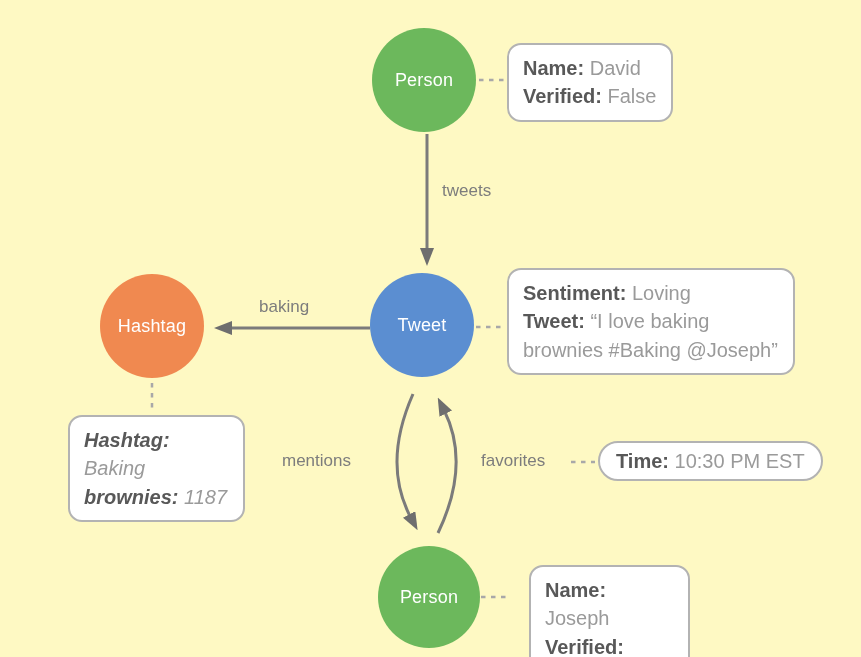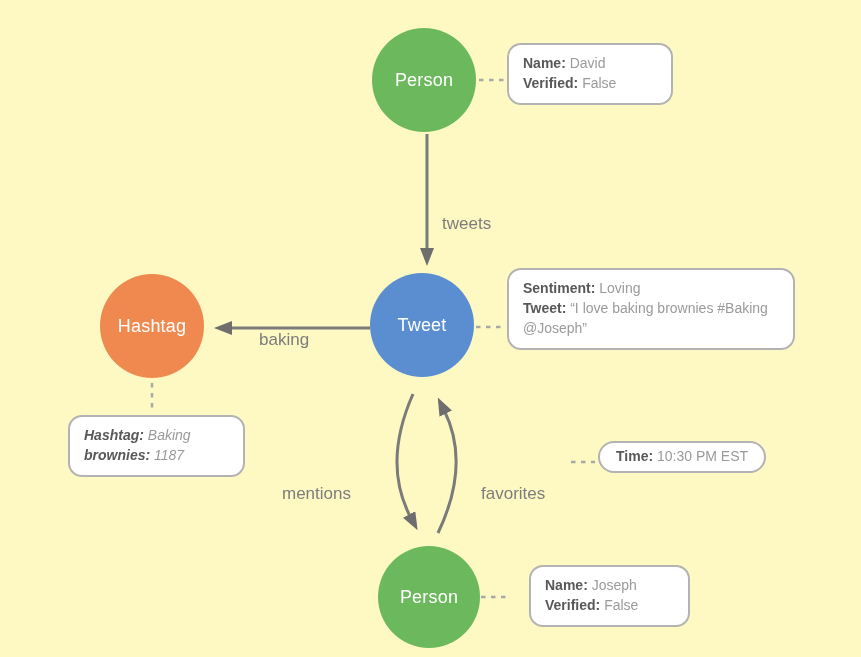--- a/index.html
+++ b/index.html
@@ -12,25 +12,25 @@
     position:absolute; border-radius:50%;
     display:flex; align-items:center; justify-content:center;
     color:#ffffff; font-size:18px; letter-spacing:.2px;
   }
   .node-person { background:#6CB85C; }
   .node-tweet { background:#5B8ED1; }
   .node-hashtag { background:#F08950; }
   .prop-box {
     position:absolute; box-sizing:border-box; background:#ffffff;
     border:2px solid #b3b3b3; border-radius:14px;
-    padding:9px 14px; font-size:14px; line-height:1.42; color:#9a9a9a;
+    padding:9px 14px; font-size:20px; line-height:1.42; color:#9a9a9a;
   }
   .prop-box b { color:#585858; font-weight:bold; }
   .prop-box.pill { border-radius:21px; padding:4px 16px; white-space:nowrap; }
-  .edge-label { position:absolute; color:#7d7d7d; font-size:17px; white-space:nowrap;margin-top:33px; }
+  .edge-label { position:absolute; color:#7d7d7d; font-size:17px; white-space:nowrap; }
 </style>
 </head>
 <body>
 
 <div id="canvas">
 
   <svg id="wires" viewBox="0 0 861 657" xmlns="http://www.w3.org/2000/svg">
     <defs>
       <marker id="arrow" markerUnits="userSpaceOnUse" markerWidth="18" markerHeight="14" refX="4" refY="7" orient="auto">
         <path d="M0,0 L18,7 L0,14 Z" fill="#6e6e6e"></path>

